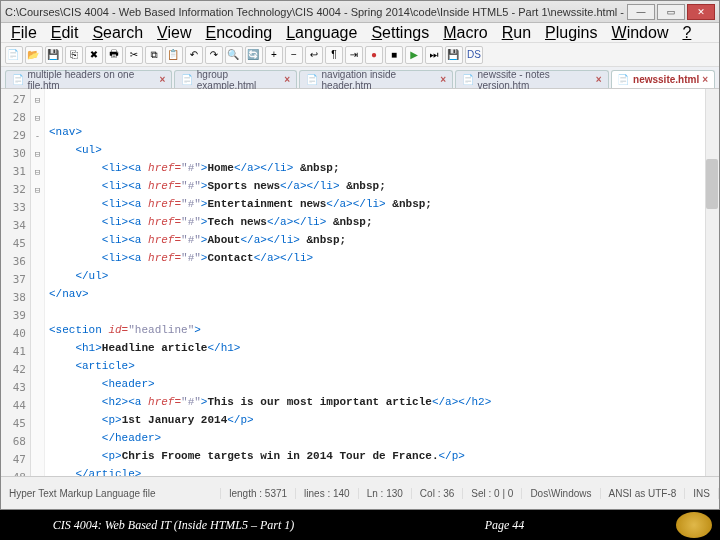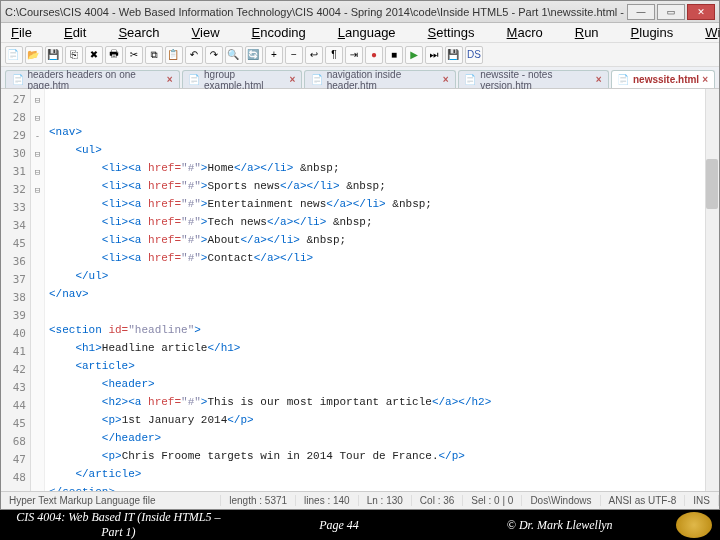--- a/index.html
+++ b/index.html
@@ -5,43 +5,43 @@
   * { margin: 0; padding: 0; box-sizing: border-box; }
   body { font-family: "Segoe UI", Tahoma, sans-serif; font-size: 11px; background: #f0f0f0; width: 720px; height: 540px; overflow: hidden; }
   .window { width: 720px; height: 510px; background: #fff; border: 1px solid #888; display: flex; flex-direction: column; }
   .titlebar { height: 22px; background: linear-gradient(#e8e8e8,#dcdcdc); display: flex; align-items: center; padding: 0 4px; font-size: 11px; color: #333; border-bottom: 1px solid #bbb; }
   .titlebar .title { flex: 1; white-space: nowrap; overflow: hidden; }
   .winctrls { display: flex; gap: 2px; }
   .winbtn { width: 28px; height: 16px; border: 1px solid #999; display: flex; align-items: center; justify-content: center; font-size: 9px; cursor: pointer; }
   .winbtn.min { background: #eee; }
   .winbtn.max { background: #eee; }
   .winbtn.close { background: #c94f4f; color: #fff; border-color: #a03030; }
-  .menubar { height: 20px; background: #f4f4f4; display: flex; align-items: center; padding: 0 4px; gap: 20px; border-bottom: 1px solid #ddd; font-size: 13px; }
+  .menubar { height: 20px; background: #f4f4f4; display: flex; align-items: center; padding: 0 4px; gap: 2px; border-bottom: 1px solid #ddd; font-size: 16px; }
   .menubar span { padding: 2px 6px; cursor: pointer; }
   .menubar span u { text-decoration: underline; }
   .toolbar { height: 24px; background: #f4f4f4; display: flex; align-items: center; padding: 0 4px; gap: 2px; border-bottom: 1px solid #ddd; }
   .tbtn { width: 18px; height: 18px; border: 1px solid #ccc; background: #fafafa; border-radius: 2px; display: flex; align-items: center; justify-content: center; font-size: 10px; cursor: pointer; }
   .tbtn.red { color:#c33; }
   .tbtn.grn { color:#393; }
   .tbtn.blu { color:#35a; }
   .tabbar { height: 22px; background: #eef0f4; display: flex; align-items: flex-end; padding: 0 4px; gap: 2px; border-bottom: 1px solid #ccc; }
   .tab { height: 18px; padding: 0 6px; background: #e4e8f0; border: 1px solid #bcc; border-bottom: none; border-radius: 3px 3px 0 0; font-size: 10px; display: flex; align-items: center; gap: 3px; cursor: pointer; color: #556; }
   .tab.active { background: #fff; font-weight: bold; color: #a33; }
   .tab .x { color:#b55; font-weight:bold; cursor:pointer; }
   .editor { flex: 1; display: flex; background: #fff; overflow: hidden; position: relative; }
   .gutter { width: 30px; background: #f4f4f4; border-right: 1px solid #ddd; color: #888; font-family: Consolas, monospace; font-size: 11px; text-align: right; padding-right: 4px; line-height: 18px; padding-top: 2px; }
   .fold { width: 14px; background: #fafafa; border-right: 1px solid #eee; font-family: Consolas, monospace; font-size: 9px; color: #888; line-height: 18px; text-align: center; padding-top: 2px; }
   .code { flex: 1; font-family: Consolas, "Courier New", monospace; font-size: 11px; line-height: 18px; padding: 2px 4px; white-space: pre; color: #333; overflow: hidden; margin-top: 32px; }
   .tag { color: #0066cc; }
-  .attr { color: #cc4444; }
+  .attr { color: #cc4444; font-style: italic; }
   .str { color: #8888aa; }
-  .txt { color: #222; }
+  .txt { color: #222; font-weight: bold; }
   .scrollbar { position:absolute; right:0; top:0; bottom:0; width:14px; background:#f0f0f0; border-left:1px solid #ddd; }
   .thumb { position:absolute; right:1px; width:12px; background:#c8c8c8; border-radius:2px; }
-  .statusbar { height: 18px; background: #f0f0f0; border-top: 1px solid #ccc; display: flex; align-items: center; font-size: 10px; color: #555; }
+  .statusbar { height: 33px; background: #f0f0f0; border-top: 1px solid #ccc; display: flex; align-items: center; font-size: 10px; color: #555; }
   .statusbar .cell { padding: 0 8px; border-right: 1px solid #ddd; }
   .statusbar .grow { flex: 1; }
   .footer { height: 30px; background: #000; color: #fff; display: flex; align-items: center; font-size: 12px; font-style: italic; font-family: "Times New Roman", serif; padding: 0 8px; justify-content: center; }
   .footer .seg { flex: 1; text-align: center; }
   .footer .logo { width: 36px; height: 26px; background: radial-gradient(circle,#e0b84a,#b8860b); border-radius: 50%; margin-left: 6px; }
 </style>
 </head>
 <body>
 
 <div class="window">
@@ -92,21 +92,21 @@
     <div class="tbtn">■</div>
     <div class="tbtn grn">▶</div>
     <div class="tbtn">⏭</div>
     <div class="tbtn">💾</div>
     <div class="tbtn blu">DS</div>
   </div>
 
   <div class="tabbar" id="tabbar">
       <div class="tab">
         <span>📄</span>
-        <span>headers headers on one page.htm</span> 
+        <span>multiple headers on one file.htm</span> 
         <span class="x">×</span>
       </div>
       <div class="tab">
         <span>📄</span>
         <span>hgroup example.html</span> 
         <span class="x">×</span>
       </div>
       <div class="tab">
         <span>📄</span>
         <span>navigation inside header.htm</span> 
@@ -188,15 +188,14 @@
     <div class="cell">Sel : 0 | 0</div>
     <div class="cell">Dos\Windows</div>
     <div class="cell">ANSI as UTF-8</div>
     <div class="cell">INS</div>
   </div>
 </div>
 
 <div class="footer">
   <div class="seg">CIS 4004: Web Based IT (Inside HTML5 – Part 1)</div>
   <div class="seg">Page 44</div>
-  <div class="seg">© Dr. Mark Llewellyn</div>
   <div class="logo"></div>
 </div>
 
 </body></html>

